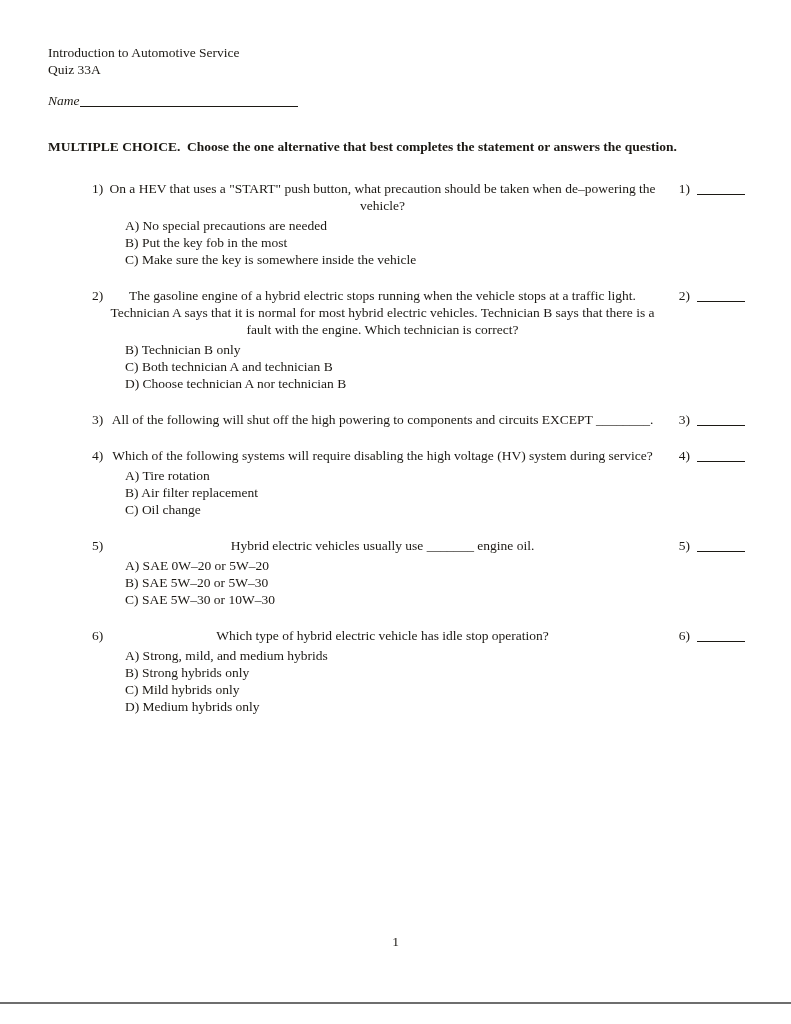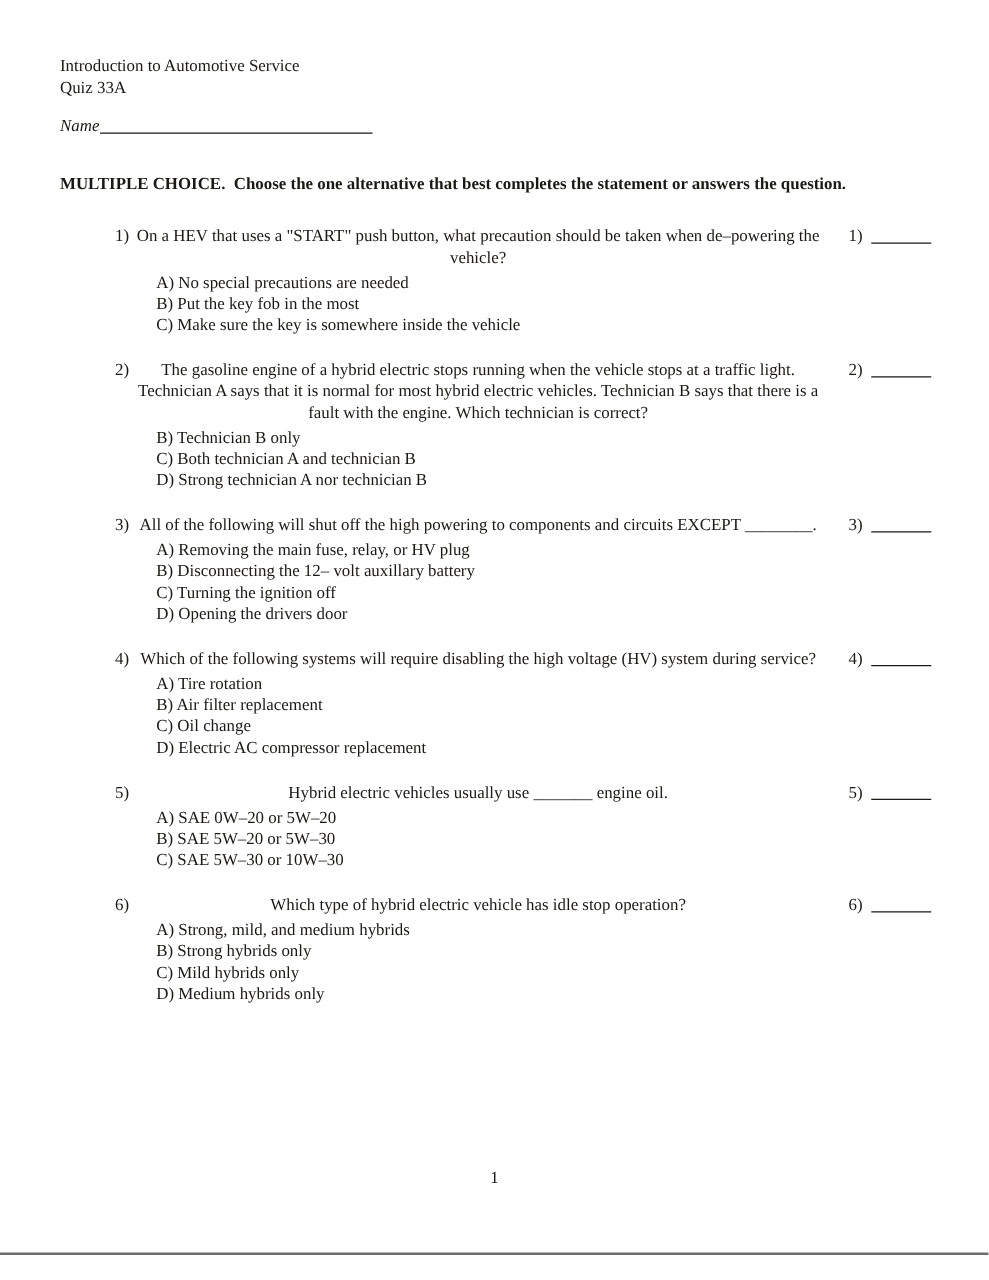--- a/index.html
+++ b/index.html
@@ -106,59 +106,52 @@
 
     <div class="question">
       <div class="q-body">
         <div class="q-line">
           <span class="q-num">2)</span>
           <div class="q-text">The gasoline engine of a hybrid electric stops running when the vehicle stops at a traffic light. Technician A says that it is normal for most hybrid electric vehicles. Technician B says that there is a fault with the engine. Which technician is correct?</div>
         </div>
         <div class="choices">
           <div class="choice">B) Technician B only</div>
           <div class="choice">C) Both technician A and technician B</div>
-          <div class="choice">D) Strong technician A nor technician B</div>
+          <div class="choice">D) Choose technician A nor technician B</div>
         </div>
       </div>
       <div class="q-answer">
         <span class="ans-num">2)</span>
         <span class="ans-line"></span>
       </div>
     </div>
 
     <div class="question">
       <div class="q-body">
         <div class="q-line">
           <span class="q-num">3)</span>
           <div class="q-text">All of the following will shut off the high powering to components and circuits EXCEPT ________.</div>
-        </div>
-        <div class="choices">
-          <div class="choice">A) Removing the main fuse, relay, or HV plug</div>
-          <div class="choice">B) Disconnecting the 12– volt auxillary battery</div>
-          <div class="choice">C) Turning the ignition off</div>
-          <div class="choice">D) Opening the drivers door</div>
         </div>
       </div>
       <div class="q-answer">
         <span class="ans-num">3)</span>
         <span class="ans-line"></span>
       </div>
     </div>
 
     <div class="question">
       <div class="q-body">
         <div class="q-line">
           <span class="q-num">4)</span>
           <div class="q-text">Which of the following systems will require disabling the high voltage (HV) system during service?</div>
         </div>
         <div class="choices">
           <div class="choice">A) Tire rotation</div>
           <div class="choice">B) Air filter replacement</div>
           <div class="choice">C) Oil change</div>
-          <div class="choice">D) Electric AC compressor replacement</div>
         </div>
       </div>
       <div class="q-answer">
         <span class="ans-num">4)</span>
         <span class="ans-line"></span>
       </div>
     </div>
 
     <div class="question">
       <div class="q-body">

